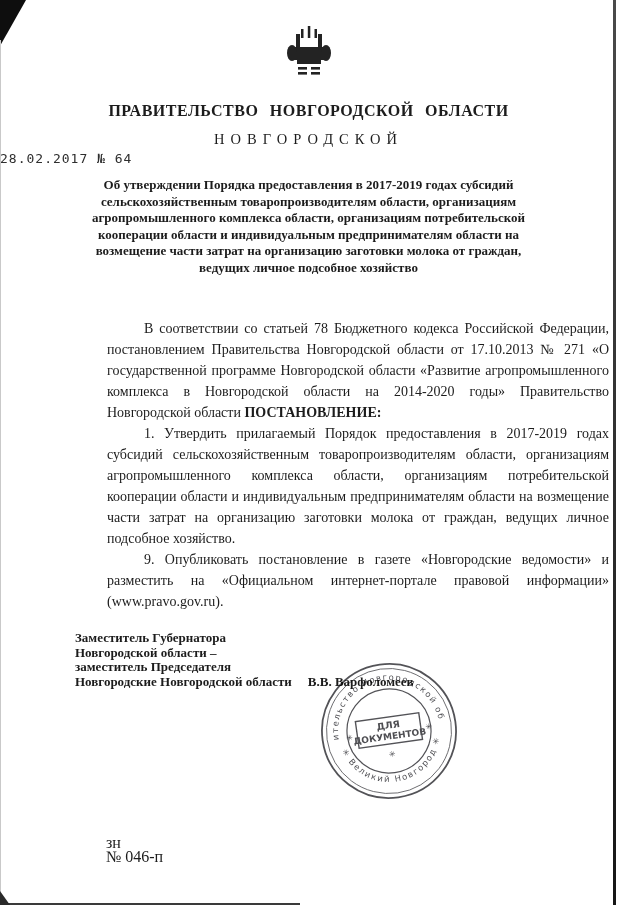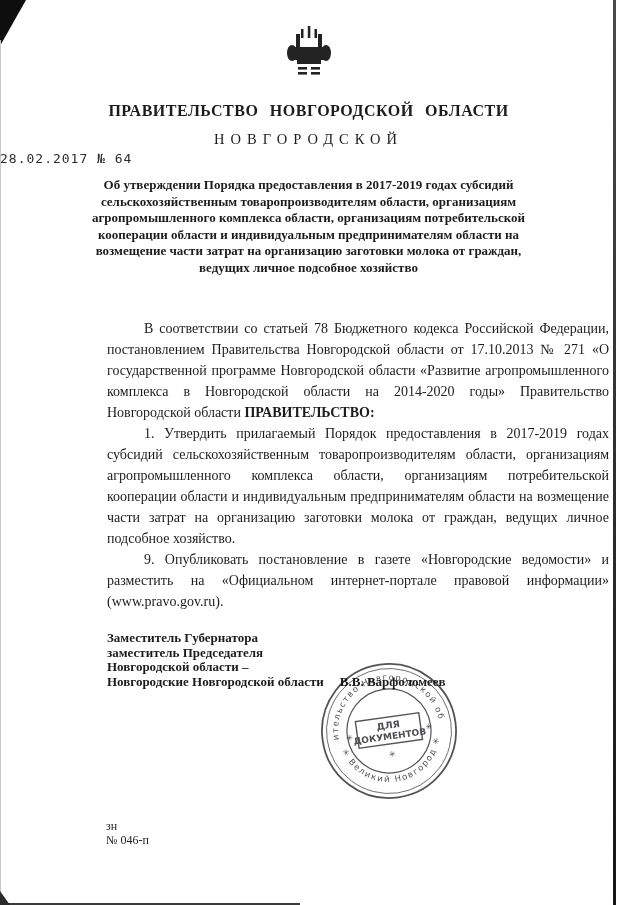--- a/index.html
+++ b/index.html
@@ -83,21 +83,21 @@
     margin: 42px 30px 0 107px;
     width: 502px;
     font-size: 14px;
     line-height: 21px;
     text-align: justify;
   }
   .body-text p { margin: 0; text-indent: 37px; }
   .bold { font-weight: bold; }
 
   .signature {
-    margin: 19px 0 0 107px;
+    margin: 19px 0 0 75px;
     font-weight: bold;
     font-size: 13px;
     line-height: 14.5px;
     width: 470px;
   }
   .sig-row { display: flex; }
   .sig-name { margin-left: 16px; white-space: nowrap; }
 
   .stamp {
     position: absolute;
@@ -107,22 +107,22 @@
     opacity: 0.88;
     mix-blend-mode: multiply;
   }
   .stamp svg text {
     font-family: "DejaVu Sans", sans-serif;
     fill: #35353a;
   }
 
   .footer {
     position: absolute;
-    left: 106px; top: 819px;
-    font-size: 12px;
+    left: 106px; top: 836px;
+    font-size: 16px;
     line-height: 14px;
   }
 </style>
 </head>
 <body>
 
 <div class="page">
 
   <div class="corner-tl"></div>
   <div class="edge-right"></div>
@@ -151,29 +151,29 @@
     </svg>
   </div>
 
   <div class="org">ПРАВИТЕЛЬСТВО НОВГОРОДСКОЙ ОБЛАСТИ</div>
   <div class="doctype">НОВГОРОДСКОЙ</div>
   <div class="dateline">28.02.2017 № 64</div>
 
   <div class="title">Об утверждении Порядка предоставления в 2017-2019 годах субсидий сельскохозяйственным товаропроизводителям области, организациям агропромышленного комплекса области, организациям потребительской кооперации области и индивидуальным предпринимателям области на возмещение части затрат на организацию заготовки молока от граждан, ведущих личное подсобное хозяйство</div>
 
   <div class="body-text">
-    <p><span>В соответствии со статьей 78 Бюджетного кодекса Российской Федерации, постановлением Правительства Новгородской области от 17.10.2013 № 271 «О государственной программе Новгородской области «Развитие агропромышленного комплекса в Новгородской области на 2014-2020 годы» Правительство Новгородской области </span><span class="bold">ПРАВИТЕЛЬСТВО:</span></p>
+    <p><span>В соответствии со статьей 78 Бюджетного кодекса Российской Федерации, постановлением Правительства Новгородской области от 17.10.2013 № 271 «О государственной программе Новгородской области «Развитие агропромышленного комплекса в Новгородской области на 2014-2020 годы» Правительство Новгородской области </span><span class="bold">ПОСТАНОВЛЕНИЕ:</span></p>
     <p>1. Утвердить прилагаемый Порядок предоставления в 2017-2019 годах субсидий сельскохозяйственным товаропроизводителям области, организациям агропромышленного комплекса области, организациям потребительской кооперации области и индивидуальным предпринимателям области на возмещение части затрат на организацию заготовки молока от граждан, ведущих личное подсобное хозяйство.</p>
     <p>9. Опубликовать постановление в газете «Новгородские ведомости» и разместить на «Официальном интернет-портале правовой информации» (www.pravo.gov.ru).</p>
   </div>
 
   <div class="signature">
     <div>Заместитель Губернатора</div>
+    <div>Новгородской области –</div>
     <div>заместитель Председателя</div>
-    <div>Новгородской области –</div>
     <div class="sig-row">
       <span>Новгородские Новгородской области</span>
       <span class="sig-name">В.В. Варфоломеев</span>
     </div>
   </div>
 
   <div class="stamp">
     <svg width="142" height="142" viewBox="0 0 142 142">
       <defs>
         <path id="arcTop" d="M 20,71 A 51 51 0 0 1 122,71"></path>

